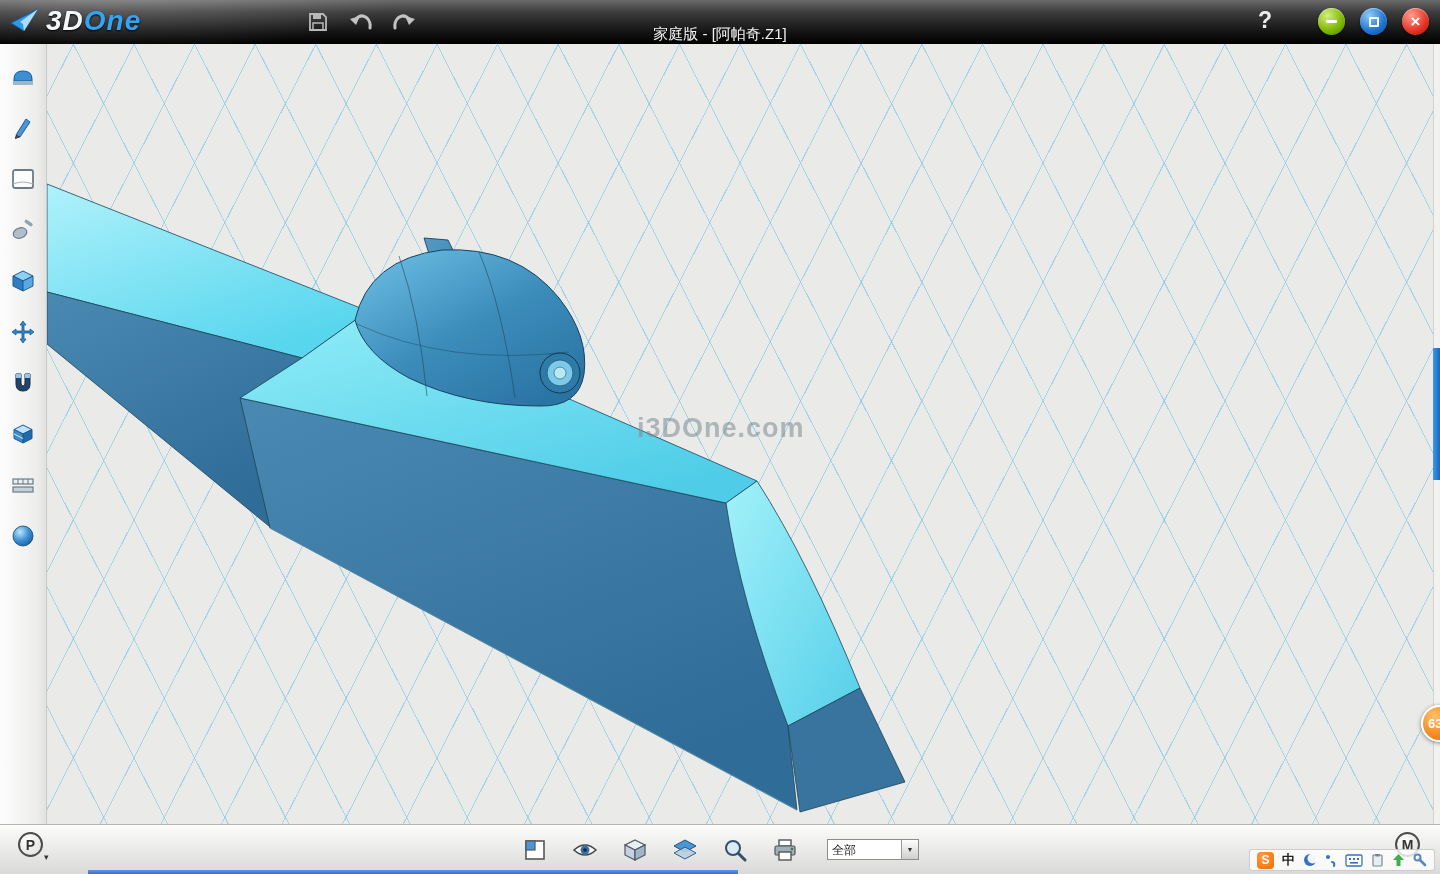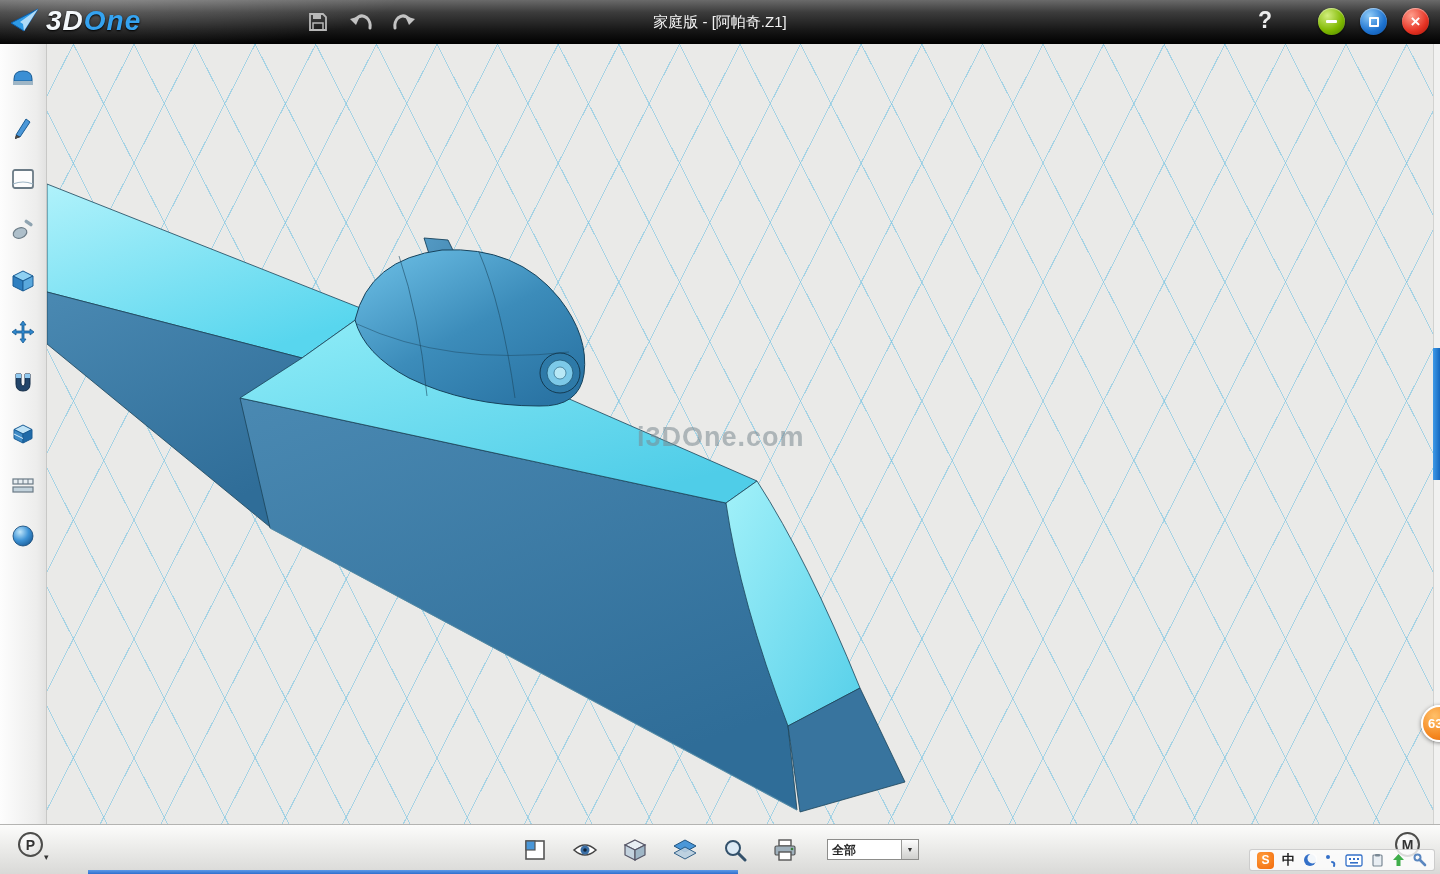--- a/index.html
+++ b/index.html
@@ -21,21 +21,21 @@
     background:radial-gradient(ellipse 420px 90px at 110px -10px, rgba(255,255,255,.22), transparent 70%);
     pointer-events:none;
   }
   .logo { position:absolute; left:10px; top:5px; display:flex; align-items:center; gap:6px; }
   .logo-text { font-style:italic; font-weight:bold; font-size:28px; letter-spacing:1px; }
   .logo-3d { color:#f4f8fb; text-shadow:0 1px 2px #000; }
   .logo-one { color:#35a3f0; text-shadow:0 1px 2px #000; }
   .tb-tools { position:absolute; left:305px; top:6px; display:flex; align-items:center; gap:17px; height:32px; }
   .tb-tool { width:26px; height:26px; display:flex; align-items:center; justify-content:center; cursor:pointer; }
   .tb-title {
-    position:absolute; left:0; top:0; width:100%; height:44px;
+    position:absolute; left:0; top:12px; width:100%; height:44px;
     display:flex; align-items:center; justify-content:center;
     color:#f2f2f2; font-size:15px; pointer-events:none;
   }
   .tb-help { position:absolute; right:168px; top:7px; color:#ececec; font-size:23px; font-weight:bold; cursor:pointer; }
   .win-controls { position:absolute; right:11px; top:8px; display:flex; gap:15px; }
   .win-btn {
     width:27px; height:27px; border-radius:50%;
     display:flex; align-items:center; justify-content:center;
     color:#fff; cursor:pointer; box-shadow:0 1px 2px rgba(0,0,0,.6), inset 0 1px 1px rgba(255,255,255,.45);
   }
@@ -60,21 +60,21 @@
   .viewport {
     position:absolute; left:47px; top:44px; width:1386px; height:780px;
     background-color:#eaeae8;
     background-image:
       repeating-linear-gradient(63deg, transparent 0 53px, rgba(122,196,226,.60) 53px 54px),
       repeating-linear-gradient(-63deg, transparent 0 53px, rgba(122,196,226,.60) 53px 54px);
     overflow:hidden; z-index:1;
   }
   .model-svg { position:absolute; left:0; top:0; }
   .watermark {
-    position:absolute; left:590px; top:378px;
+    position:absolute; left:590px; top:369px;
     font-size:27px; font-weight:bold; letter-spacing:1px;
     color:rgba(122,136,144,.55); z-index:5; pointer-events:none;
   }
 
   
   .right-col { position:absolute; right:0; top:44px; width:7px; height:780px; background:#f1f1f0; border-left:1px solid #d2d2d0; z-index:10; }
   .side-tab { position:absolute; right:0; top:348px; width:7px; height:132px; background:linear-gradient(90deg,#3e9ae8,#1568bf); cursor:pointer; z-index:12; }
   .badge {
     position:absolute; left:1421px; top:705px; width:37px; height:37px; border-radius:50%;
     background:radial-gradient(circle at 35% 28%, #ffc069, #f5871f 62%, #dd660e);
@@ -86,21 +86,21 @@
 
   
   .bottombar {
     position:absolute; left:0; bottom:0; width:1440px; height:50px;
     background:linear-gradient(180deg,#fcfcfb 0%,#ececea 45%,#d9d9d7 100%);
     border-top:1px solid #b4b4b2; z-index:30;
   }
   .bb-center { position:absolute; left:50%; top:50%; transform:translate(-50%,-50%); display:flex; align-items:center; gap:22px; }
   .bb-icon { width:28px; height:28px; display:flex; align-items:center; justify-content:center; cursor:pointer; }
   .combo { display:flex; align-items:stretch; width:92px; height:21px; border:1px solid #8d8d8b; background:#fff; margin-left:6px; cursor:pointer; }
-  .combo-value { flex:1; font-size:12px; color:#222; padding:2px 4px 0; white-space:nowrap; overflow:hidden;font-weight:bold; }
+  .combo-value { flex:1; font-size:12px; color:#222; padding:2px 4px 0; white-space:nowrap; overflow:hidden; }
   .combo-btn { width:17px; background:linear-gradient(#fefefe,#cfcfcd); border-left:1px solid #9a9a98; display:flex; align-items:center; justify-content:center; font-size:7px; color:#333; }
   .round-btn {
     position:absolute; width:25px; height:25px; border-radius:50%;
     border:2px solid #4c4c4a; color:#333; font-weight:bold; font-size:14px;
     display:flex; align-items:center; justify-content:center;
     background:radial-gradient(circle at 35% 30%, #ffffff, #dcdcda);
     cursor:pointer;
   }
   .p-btn { left:18px; top:832px; z-index:35; }
   .m-btn { right:20px; top:832px; z-index:35; }

